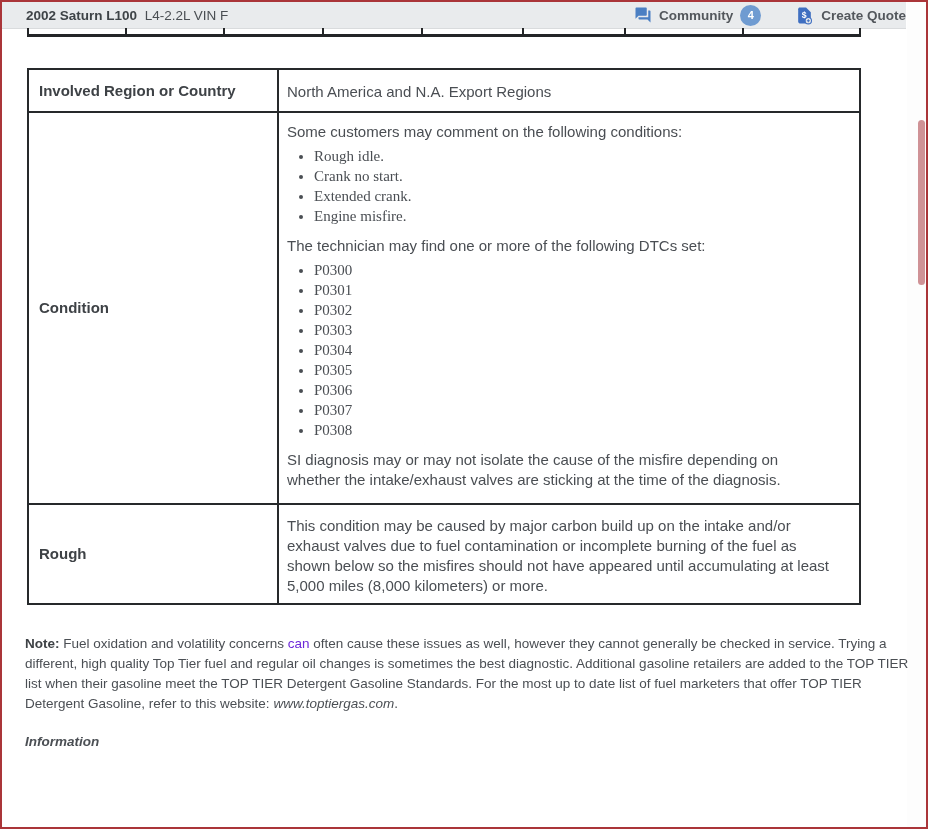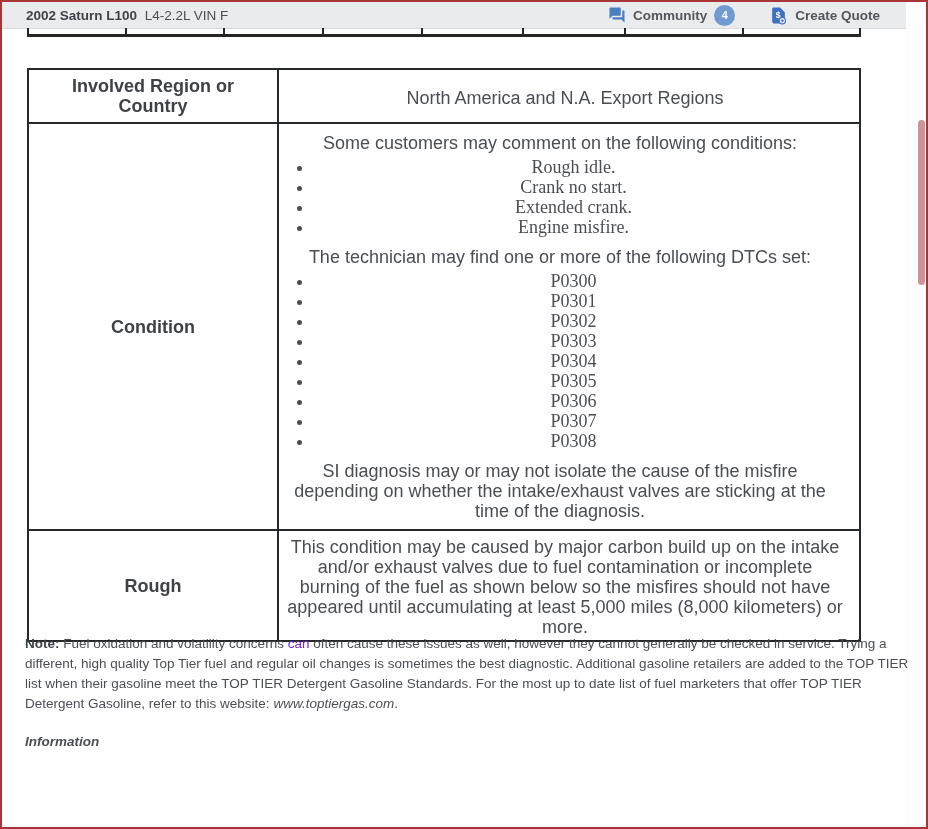--- a/index.html
+++ b/index.html
@@ -23,21 +23,21 @@
     display:flex; align-items:center;
     color:#45494e;
     font-size:13.5px;
   }
   .title-wrap { padding-left:24px; white-space:nowrap; }
   .title-bold { font-weight:bold; color:#3e4347; }
   .title-rest { font-weight:normal; color:#4a4e53; margin-left:4px; }
 
   .header-actions {
     margin-left:auto; display:flex; align-items:center;
-    padding-right:26px; gap:34px;
+    gap:34px;
   }
   .hbtn {
     display:flex; align-items:center; gap:7px;
     font-weight:bold; color:#53575c; cursor:pointer;
     white-space:nowrap;
   }
   .hbtn svg { display:block; }
   .count-badge {
     width:21px; height:21px; border-radius:50%;
     background:#6f9bd1; color:#ffffff;
@@ -65,21 +65,21 @@
   .table-edge i {
     position:absolute; top:0; width:2px; height:9px;
     background:#232527; display:block;
   }
 
   
   .doc-table {
     position:absolute; left:25px; top:66px;
     width:834px;
     border-collapse:collapse;
-    color:#4a4e53; font-size:18px; line-height:20px;text-align:center;
+    color:#4a4e53; font-size:15px; line-height:20px;
   }
   .doc-table td { border:2px solid #26292b; }
   td.label-cell {
     width:250px; font-weight:bold; color:#3e4246;
     vertical-align:middle; padding:6px 10px;
   }
   td.value-cell-mid { vertical-align:middle; padding:6px 16px 3px 8px; }
   td.cond-cell { vertical-align:top; padding:9px 26px 8px 8px; }
   .doc-table p { margin:0; }
   .doc-table ul { margin:4px 0 10px 0; padding-left:27px; list-style:disc;font-family:Liberation Serif, serif; }

